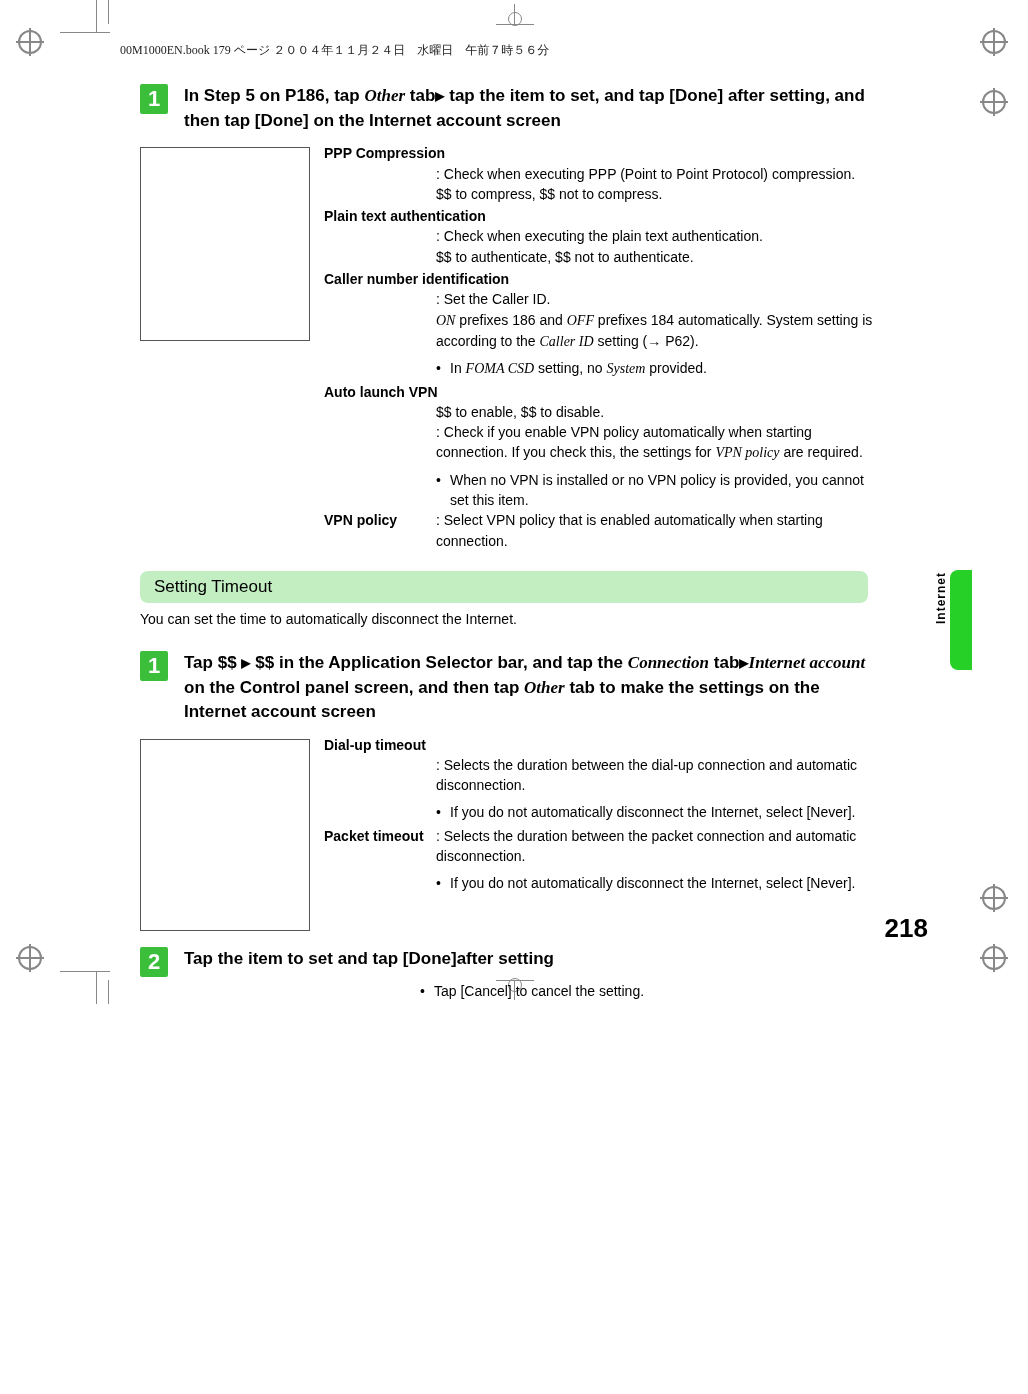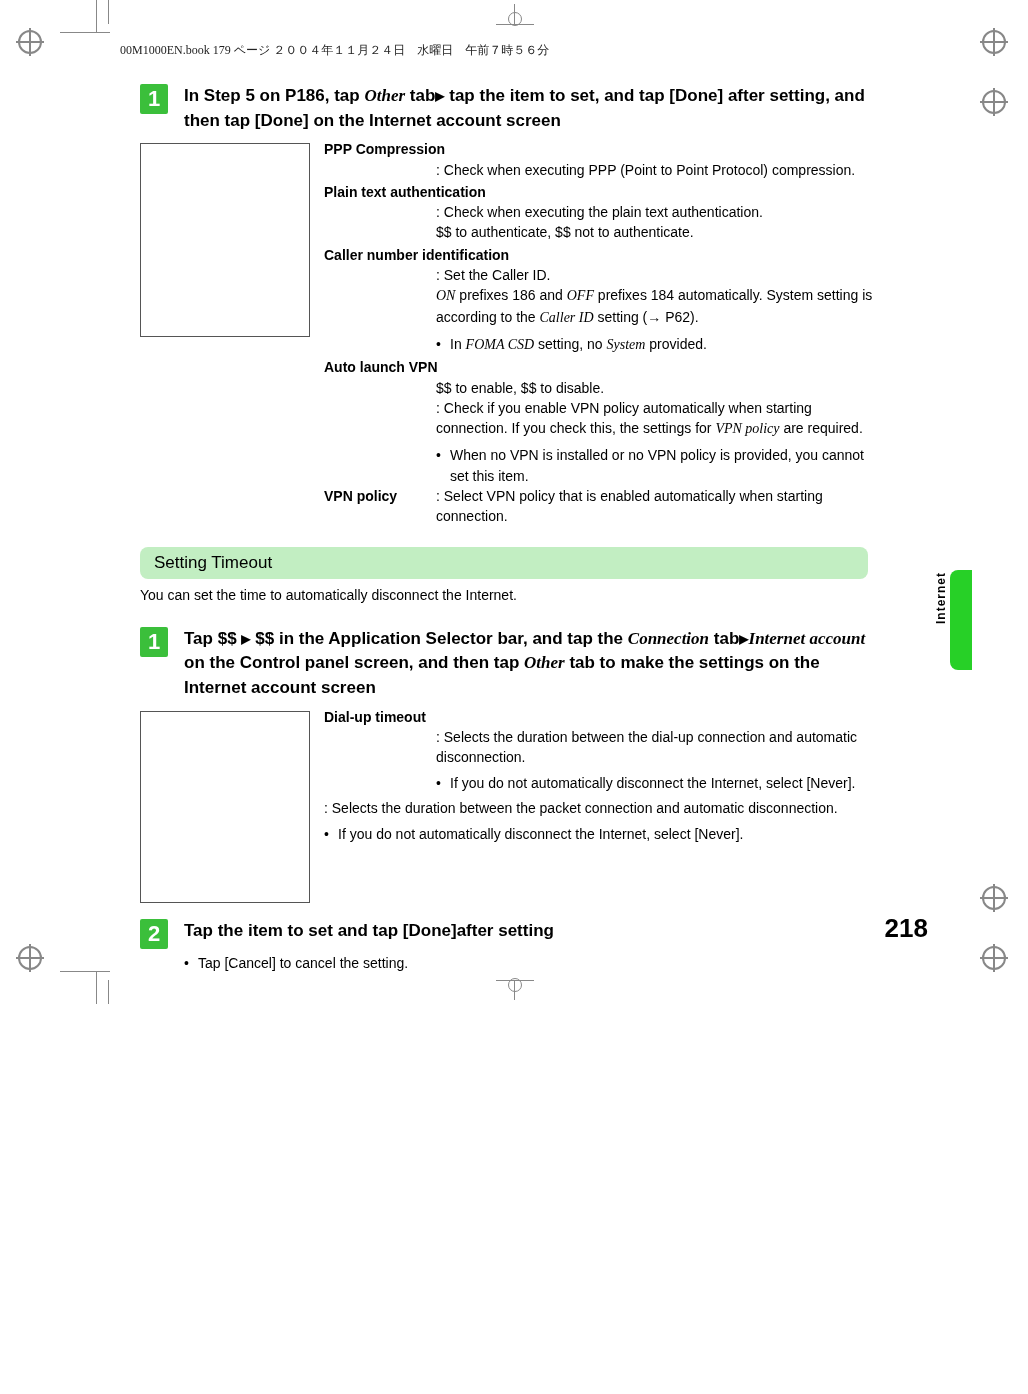--- a/index.html
+++ b/index.html
@@ -103,21 +103,21 @@
 
   .figure-placeholder {
     width: 168px;
     height: 192px;
     border: 1px solid #555;
     background: #fff;
     margin-top: 6px;
   }
   .figure-placeholder.small { height: 190px; }
 
-  .defs-block { display: flex; }
+  .defs-block { display: flex; margin-top: 8px; }
   .defs-right { margin-left: 14px; flex: 1; font-size: 14px; line-height: 1.45; }
 
   .def-label { font-weight: bold; margin-top: 2px; }
   .def-body { margin-left: 112px; }
   .def-row { display: flex; }
   .def-col-label { width: 112px; font-weight: bold; flex: none; }
   .def-col-body { flex: 1; }
   .colon-lead::before { content: ": "; }
   .bullet-row { display: flex; margin-top: 6px; }
   .bullet-dot { width: 14px; flex: none; }
@@ -167,20 +167,21 @@
     font-size: 26px;
     font-weight: bold;
     font-family: Arial Black, Arial, sans-serif;
   }
 
   .sub-bullet {
     margin-left: 44px;
     font-size: 14px;
     margin-top: 6px;
     display:flex;
+    justify-content:center;
   }
   .sub-bullet .bdot { width: 14px; flex:none; }
   .sub-bullet .bdot::before { content:"•"; }
 </style>
 </head>
 <body>
 
 <div class="page">
 
   <div class="regmark" style="left:18px; top:30px;">
@@ -240,20 +241,21 @@
       </div>
     </div>
 
     <div class="defs-block">
       <div class="figure-placeholder"></div>
       <div class="defs-right">
 
         <div class="def-label">PPP Compression</div>
         <div class="def-body">
           <div class="colon-lead">Check when executing PPP (Point to Point Protocol) compression.</div>
+          <div>$$ to compress, $$ not to compress.</div>
         </div>
 
         <div class="def-label">Plain text authentication</div>
         <div class="def-body">
           <div class="colon-lead">Check when executing the plain text authentication.</div>
           <div>$$ to authenticate, $$ not to authenticate.</div>
         </div>
 
         <div class="def-label">Caller number identification</div>
         <div class="def-body">
@@ -304,20 +306,21 @@
         <div class="def-label">Dial-up timeout</div>
         <div class="def-body">
           <div class="colon-lead">Selects the duration between the dial-up connection and automatic disconnection.</div>
           <div class="bullet-row">
             <div class="bullet-dot"></div>
             <div class="bullet-body">If you do not automatically disconnect the Internet, select [Never].</div>
           </div>
         </div>
 
         <div class="def-row" style="margin-top:4px;">
+          <div class="def-col-label">Packet timeout</div>
           <div class="def-col-body">
             <div class="colon-lead">Selects the duration between the packet connection and automatic disconnection.</div>
             <div class="bullet-row">
               <div class="bullet-dot"></div>
               <div class="bullet-body">If you do not automatically disconnect the Internet, select [Never].</div>
             </div>
           </div>
         </div>
 
       </div>

